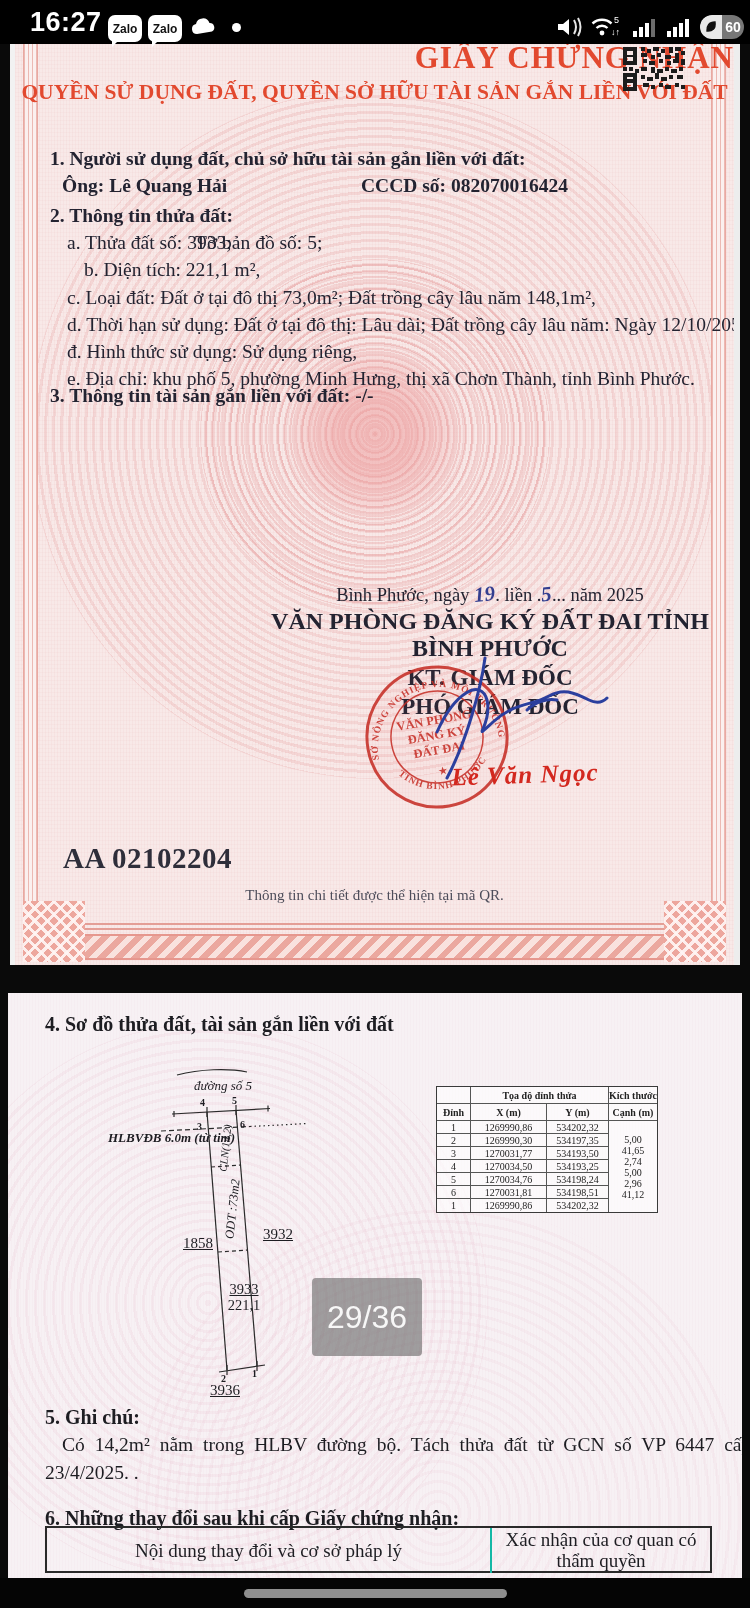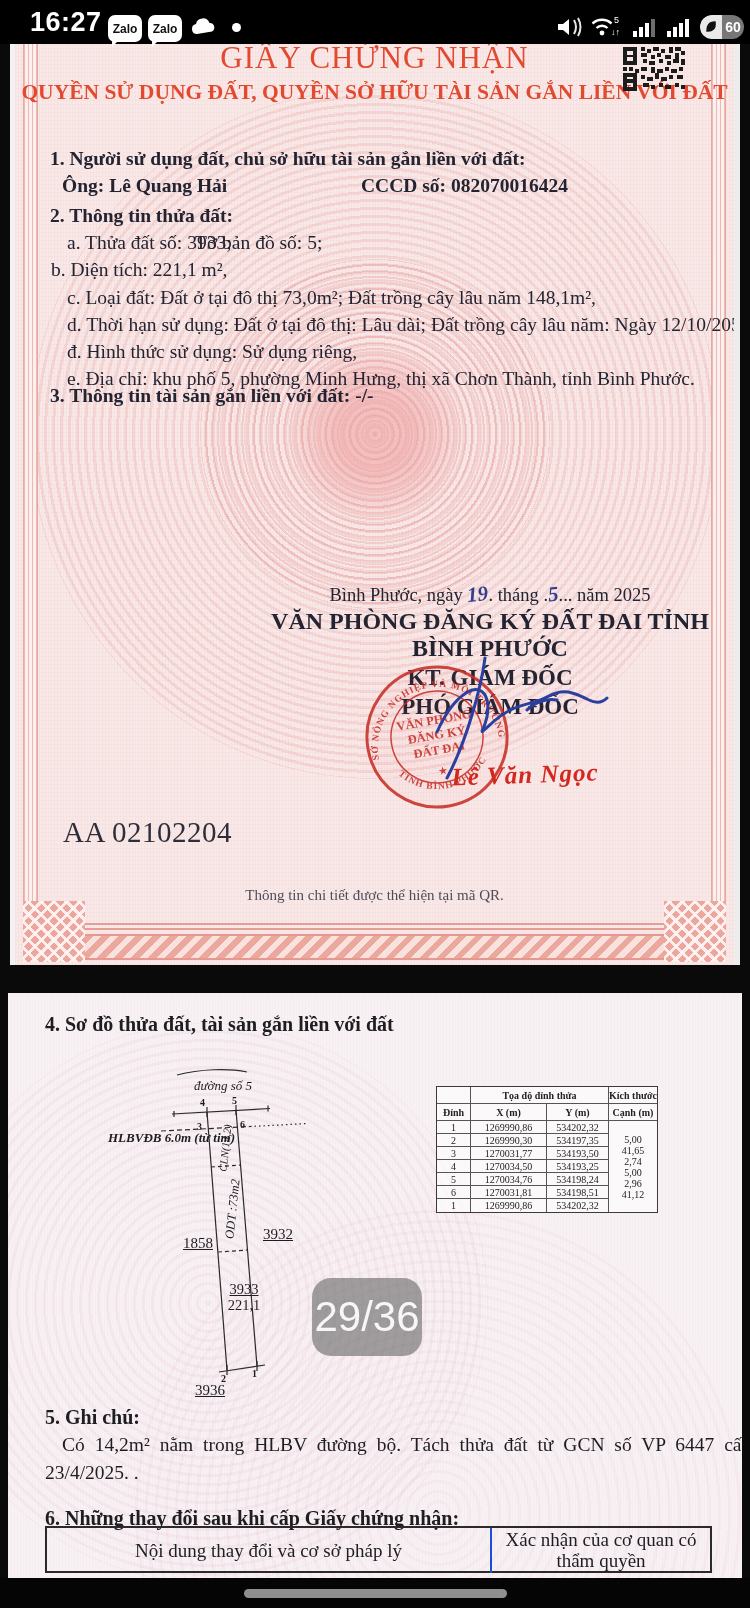--- a/index.html
+++ b/index.html
@@ -35,37 +35,37 @@
   .edge-l{left:8px}.edge-r{right:8px}
   .corner{position:absolute;top:857px;width:62px;height:61px;background:#eda69d;
           background-image:repeating-linear-gradient(45deg,rgba(255,245,244,.9) 0 3px,transparent 3px 9px),
                            repeating-linear-gradient(-45deg,rgba(255,245,244,.9) 0 3px,transparent 3px 9px);}
   .corner-l{left:8px}.corner-r{right:8px}
   .band-line{position:absolute;left:26px;right:26px;height:2px;background:#e49e96;}
   .bl1{top:879px}.bl2{top:884px}
   .band{position:absolute;left:70px;right:70px;top:890px;height:22px;
         background:repeating-linear-gradient(135deg,#eba89f 0 6px,#f9e2de 6px 12px);
         border-top:2px solid #e6978e;border-bottom:2px solid #e6978e;}
-  .doc-title1{position:absolute;left:0;top:-4px;width:100%;text-align:center;color:#e2492f;
-              font-size:31px;font-weight:400;letter-spacing:1px;}
+  .doc-title1{position:absolute;left:0;top:-4px;width:100%;text-align:right;color:#e2492f;
+              font-size:31px;font-weight:700;letter-spacing:1px;}
   .doc-title2{position:absolute;left:0;top:36px;width:100%;text-align:center;color:#e2492f;
               font-size:21.5px;font-weight:800;}
   .qr{position:absolute;left:608px;top:3px;width:62px;height:44px;}
   .h-bold{font-weight:bold;font-size:19.5px;}
   .p1-line{position:absolute;font-size:19.5px;white-space:nowrap;}
   .signing{position:absolute;left:240px;top:538px;width:470px;text-align:center;}
   .sig-date{font-size:18.5px;}
   .hand{font-style:italic;font-weight:bold;color:#333e8f;font-size:21px;display:inline-block;transform:rotate(-6deg);}
   .sig-office{font-size:24px;font-weight:bold;margin-top:1px;}
   .sig-kt,.sig-deputy{font-size:23px;font-weight:bold;margin-top:3px;}
   .stamp{position:absolute;left:347px;top:618px;width:150px;height:150px;opacity:.88;}
   .signature{position:absolute;left:392px;top:596px;width:220px;height:150px;z-index:5;}
   .signer{position:absolute;left:420px;top:717px;width:180px;text-align:center;color:#d3281f;
           font-style:italic;font-weight:bold;font-size:25px;transform:rotate(-2deg);letter-spacing:1px;}
-  .serial{position:absolute;left:48px;top:772px;font-size:29px;font-weight:400;color:#2e2e3a;letter-spacing:.5px;}
+  .serial{position:absolute;left:48px;top:798px;font-size:29px;font-weight:700;color:#2e2e3a;letter-spacing:.5px;}
   .p1-footer{position:absolute;left:0;top:843px;width:100%;text-align:center;font-size:15px;color:#4d4d5a;}
   
   .page2{position:absolute;left:8px;top:993px;width:734px;height:585px;background:#f7f1f4;overflow:hidden;color:#1d1d22;}
   .p2-texture{position:absolute;inset:0;background:repeating-linear-gradient(90deg,rgba(226,190,205,.08) 0 1px,transparent 1px 3px);}
   .p2-ring1{position:absolute;left:-80px;top:30px;width:560px;height:560px;border-radius:50%;
             background:repeating-radial-gradient(circle,rgba(222,150,175,.10) 0 3px,transparent 3px 9px);}
   .p2-ring2{position:absolute;left:120px;top:210px;width:620px;height:620px;border-radius:50%;
             background:repeating-radial-gradient(circle,rgba(222,150,175,.08) 0 3px,transparent 3px 10px);}
   .s4-head,.s5-head,.s6-head{position:absolute;left:37px;font-size:20px;font-weight:bold;}
   .diagram-svg{position:absolute;left:80px;top:60px;width:280px;height:360px;}
@@ -77,28 +77,28 @@
   .frac .top{text-decoration:underline;}
   
   .ctable{position:absolute;left:428px;top:93px;width:220px;border:1.5px solid #3a3a3a;background:rgba(255,255,255,.6);
           display:grid;grid-template-columns:34px 76px 62px 1fr;grid-template-rows:17px 17px repeat(7,13px);
           font-size:10px;color:#222;}
   .ctable .c{border-right:1px solid #555;border-bottom:1px solid #555;display:flex;align-items:center;justify-content:center;overflow:hidden;}
   .ctable .hb{font-weight:bold;}
   .ctable .noR{border-right:none;}
   .ctable .noB{border-bottom:none;}
   .edgecol{grid-column:4;grid-row:3/span 7;display:flex;flex-direction:column;justify-content:space-around;align-items:center;border-bottom:none;}
-  .badge{position:absolute;left:304px;top:285px;width:110px;height:78px;border-radius:19px;
+  .badge{position:absolute;left:304px;top:285px;width:110px;height:78px;border-radius:4px;
          background:rgba(105,105,105,.62);display:flex;align-items:center;justify-content:center;
-         font-family:"Liberation Sans","DejaVu Sans",sans-serif;font-weight:300;font-size:42px;color:rgba(255,255,255,.92);}
+         font-family:"Liberation Sans","DejaVu Sans",sans-serif;font-weight:300;font-size:32px;color:rgba(255,255,255,.92);}
   .note-line{position:absolute;font-size:19.5px;white-space:nowrap;}
   .s6-table{position:absolute;left:37px;top:533px;width:667px;height:47px;border:2px solid #2a2a2a;box-sizing:border-box;
             display:grid;grid-template-columns:445px 1fr;}
   .s6-table .cell{display:flex;align-items:center;justify-content:center;text-align:center;font-size:19px;line-height:1.12;padding:1px 6px;box-sizing:border-box;}
-  .s6-table .cl{border-right:2px solid #1d4ed8;}
+  .s6-table .cl{border-right:2px solid #14b8a6;}
   
   .bottombar{position:absolute;left:0;top:1578px;width:750px;height:30px;background:#050505;}
   .home-pill{position:absolute;left:244px;top:1589px;width:263px;height:9px;border-radius:5px;background:#8f8f8f;}
 </style>
 </head>
 <body>
 
 <div class="screen">
 
   <div class="statusbar">
@@ -220,31 +220,31 @@
       </g>
     </svg>
 
     <div class="p1-line h-bold" style="left:35px;top:104px;">1. Người sử dụng đất, chủ sở hữu tài sản gắn liền với đất:</div>
     <div class="p1-line" style="left:47px;top:131px;font-weight:bold;">Ông: Lê Quang Hải</div>
     <div class="p1-line" style="left:346px;top:131px;font-weight:bold;">CCCD số:  082070016424</div>
 
     <div class="p1-line h-bold" style="left:35px;top:161px;">2. Thông tin thửa đất:</div>
     <div class="p1-line" style="left:52px;top:188px;">a. Thửa đất số: 3933;</div>
     <div class="p1-line" style="left:180px;top:188px;">Tờ bản đồ số: 5;</div>
-    <div class="p1-line" style="left:36px;top:215px;">b. Diện tích: 221,1 m²,</div>
+    <div class="p1-line" style="left:69px;top:215px;">b. Diện tích: 221,1 m²,</div>
     <div class="p1-line" style="left:52px;top:243px;">c. Loại đất: Đất ở tại đô thị 73,0m²; Đất trồng cây lâu năm 148,1m²,</div>
     <div class="p1-line" style="left:52px;top:270px;">d. Thời hạn sử dụng: Đất ở tại đô thị: Lâu dài; Đất trồng cây lâu năm: Ngày 12/10/2050,</div>
     <div class="p1-line" style="left:52px;top:297px;">đ. Hình thức sử dụng: Sử dụng riêng,</div>
     <div class="p1-line" style="left:52px;top:324px;">e. Địa chỉ: khu phố 5, phường Minh Hưng, thị xã Chơn Thành, tỉnh Bình Phước.</div>
 
     <div class="p1-line h-bold" style="left:35px;top:341px;">3. Thông tin tài sản gắn liền với đất: -/-</div>
 
     <div class="signing">
       <div class="sig-date">
-        <span>Bình Phước, ngày </span><span class="hand">19</span><span>. tháng .</span><span class="hand">5</span><span>... năm 2025</span>
+        <span>Bình Phước, ngày </span><span class="hand">19</span><span>. liền .</span><span class="hand">5</span><span>... năm 2025</span>
       </div>
       <div class="sig-office">VĂN PHÒNG ĐĂNG KÝ ĐẤT ĐAI TỈNH BÌNH PHƯỚC</div>
       <div class="sig-kt">KT. GIÁM ĐỐC</div>
       <div class="sig-deputy">PHÓ GIÁM ĐỐC</div>
     </div>
 
     <svg class="stamp" viewBox="0 0 150 150">
       <g transform="rotate(-10 75 75)" fill="none" stroke="#c62f27">
         <circle cx="75" cy="75" r="70" stroke-width="3" fill="rgba(233,120,110,0.05)"></circle>
         <circle cx="75" cy="75" r="46" stroke-width="1.5"></circle>
@@ -317,21 +317,21 @@
 
     <div class="dg-rot" style="left:217px;top:155px;font-size:11px;">CLN(14,2)</div>
     <div class="dg-rot" style="left:225px;top:216px;font-size:12.5px;">ODT :73m2</div>
 
     <div class="dg-parcel" style="left:160px;top:242px;">1858</div>
     <div class="dg-parcel" style="left:240px;top:233px;">3932</div>
     <div class="frac">
       <div class="top">3933</div>
       <div>221,1</div>
     </div>
-    <div class="dg-parcel" style="left:172px;top:389px;">3936</div>
+    <div class="dg-parcel" style="left:172px;top:389px;text-align:right;">3936</div>
 
     <div class="ctable">
       <div class="c"></div>
       <div class="c hb" style="grid-column:2/span 2;">Tọa độ đỉnh thửa</div>
       <div class="c hb noR">Kích thước</div>
       <div class="c hb">Đỉnh</div>
       <div class="c hb">X (m)</div>
       <div class="c hb">Y (m)</div>
       <div class="c hb noR">Cạnh (m)</div>
 

